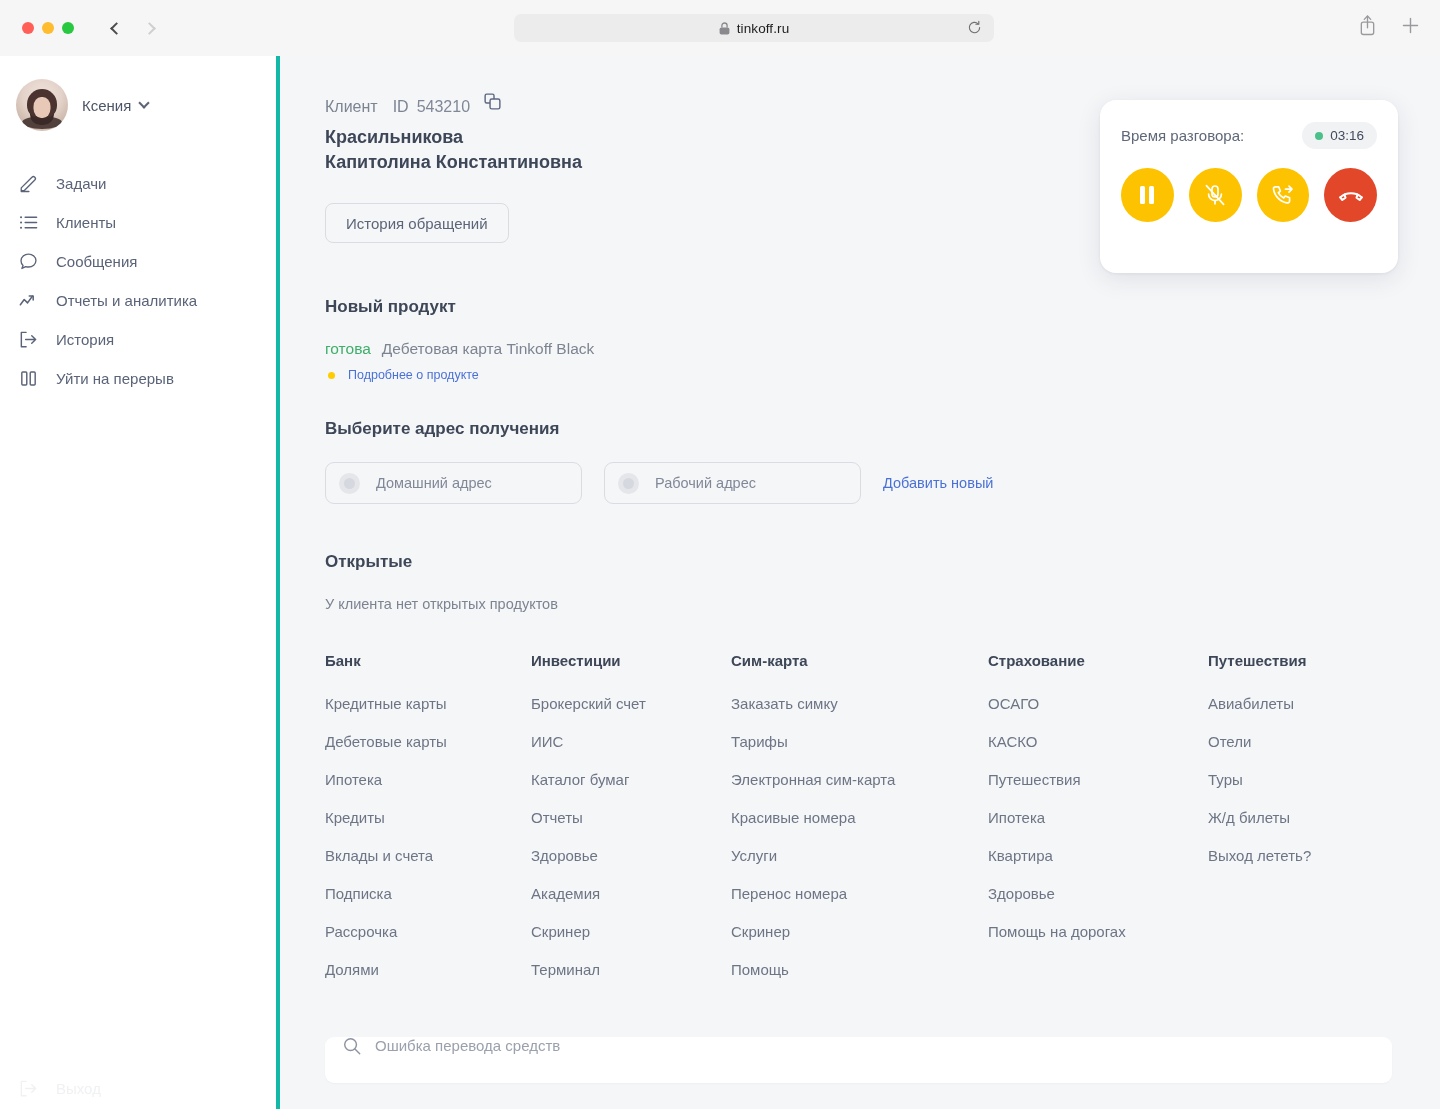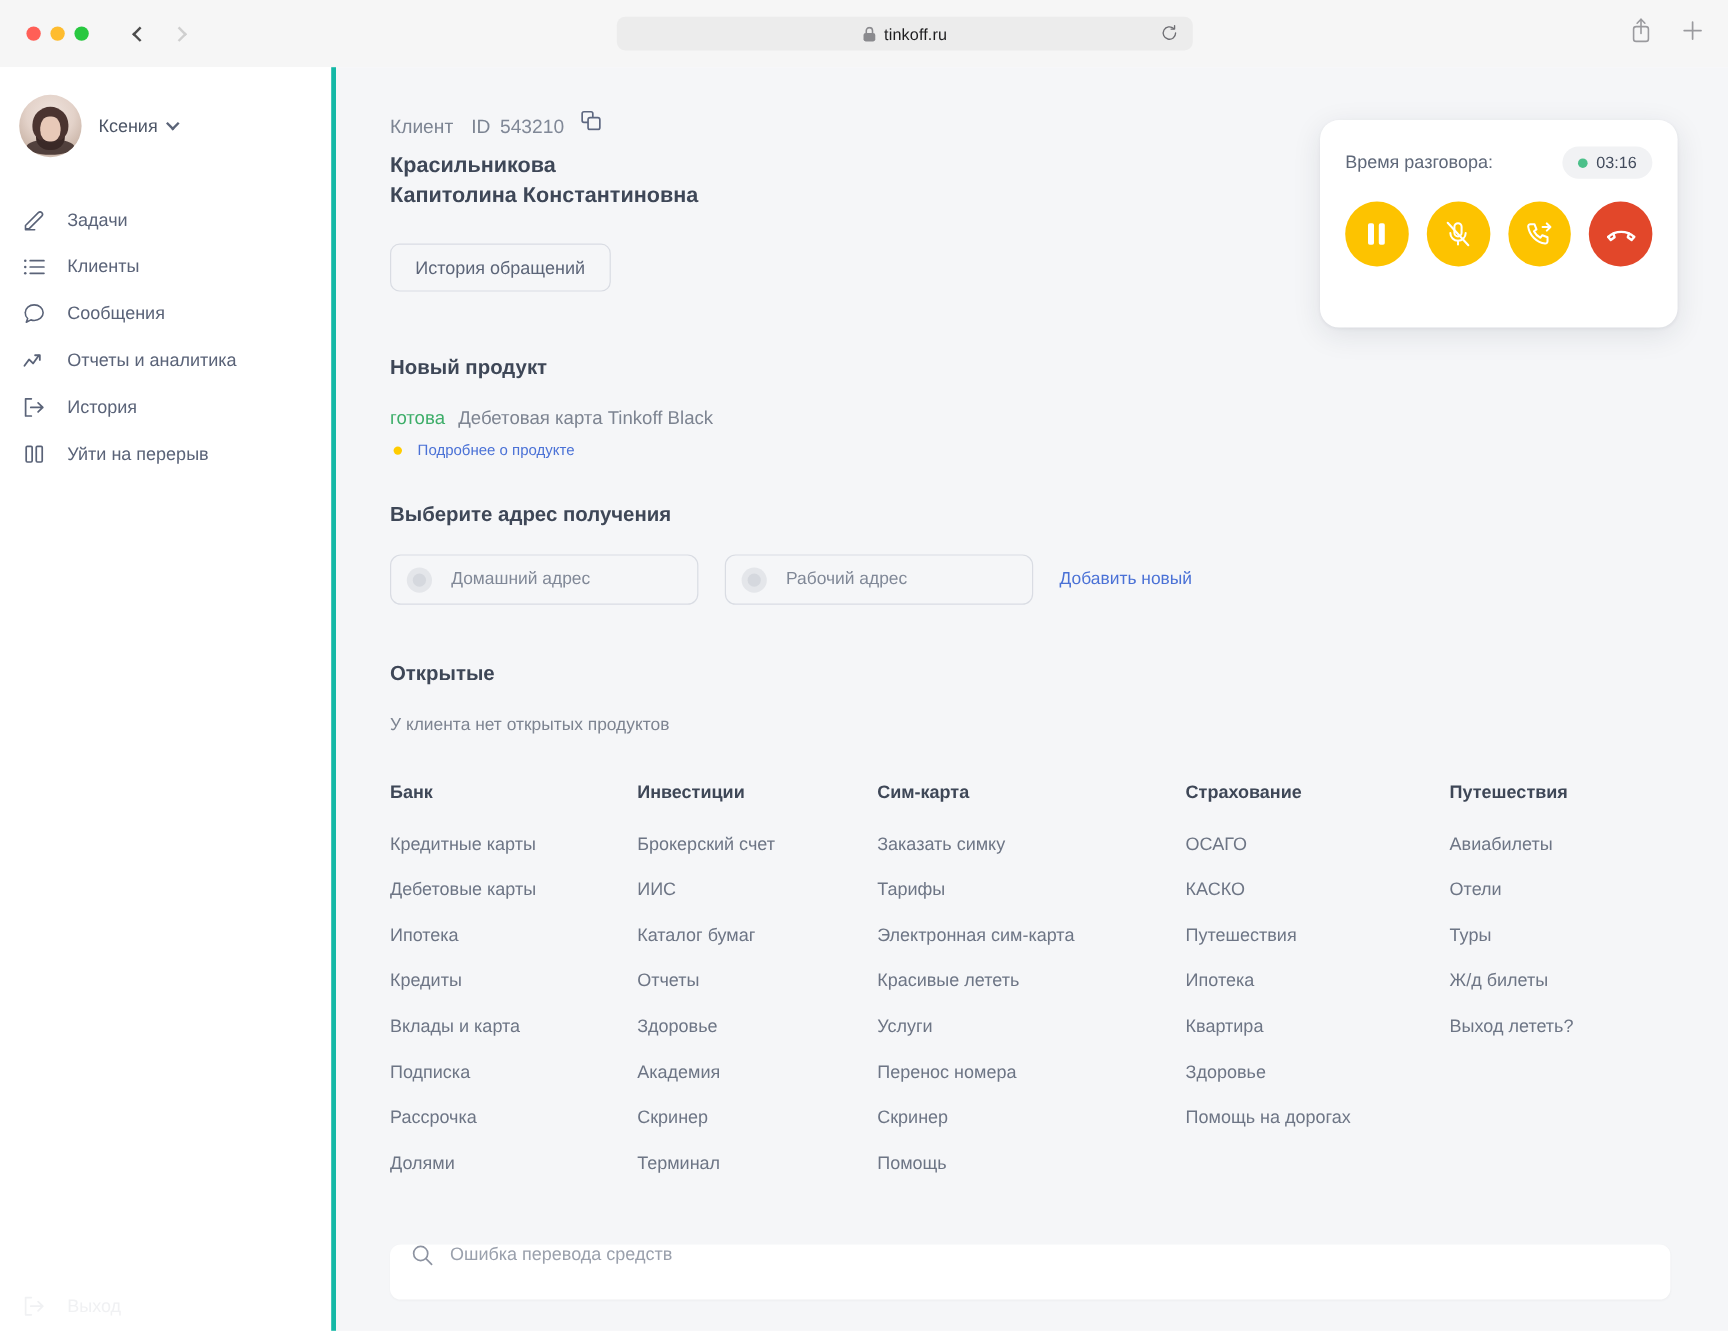--- a/index.html
+++ b/index.html
@@ -365,21 +365,21 @@
   </div>
 
   <div class="cat-grid">
 
     <div>
       <div class="cat-head">Банк</div>
       <div class="cat-item">Кредитные карты</div>
       <div class="cat-item">Дебетовые карты</div>
       <div class="cat-item">Ипотека</div>
       <div class="cat-item">Кредиты</div>
-      <div class="cat-item">Вклады и карта</div>
+      <div class="cat-item">Вклады и счета</div>
       <div class="cat-item">Подписка</div>
       <div class="cat-item">Рассрочка</div>
       <div class="cat-item">Долями</div>
     </div>
 
     <div>
       <div class="cat-head">Инвестиции</div>
       <div class="cat-item">Брокерский счет</div>
       <div class="cat-item">ИИС</div>
       <div class="cat-item">Каталог бумаг</div>
@@ -388,21 +388,21 @@
       <div class="cat-item">Академия</div>
       <div class="cat-item">Скринер</div>
       <div class="cat-item">Терминал</div>
     </div>
 
     <div>
       <div class="cat-head">Сим-карта</div>
       <div class="cat-item">Заказать симку</div>
       <div class="cat-item">Тарифы</div>
       <div class="cat-item">Электронная сим-карта</div>
-      <div class="cat-item">Красивые лететь</div>
+      <div class="cat-item">Красивые номера</div>
       <div class="cat-item">Услуги</div>
       <div class="cat-item">Перенос номера</div>
       <div class="cat-item">Скринер</div>
       <div class="cat-item">Помощь</div>
     </div>
 
     <div>
       <div class="cat-head">Страхование</div>
       <div class="cat-item">ОСАГО</div>
       <div class="cat-item">КАСКО</div>

